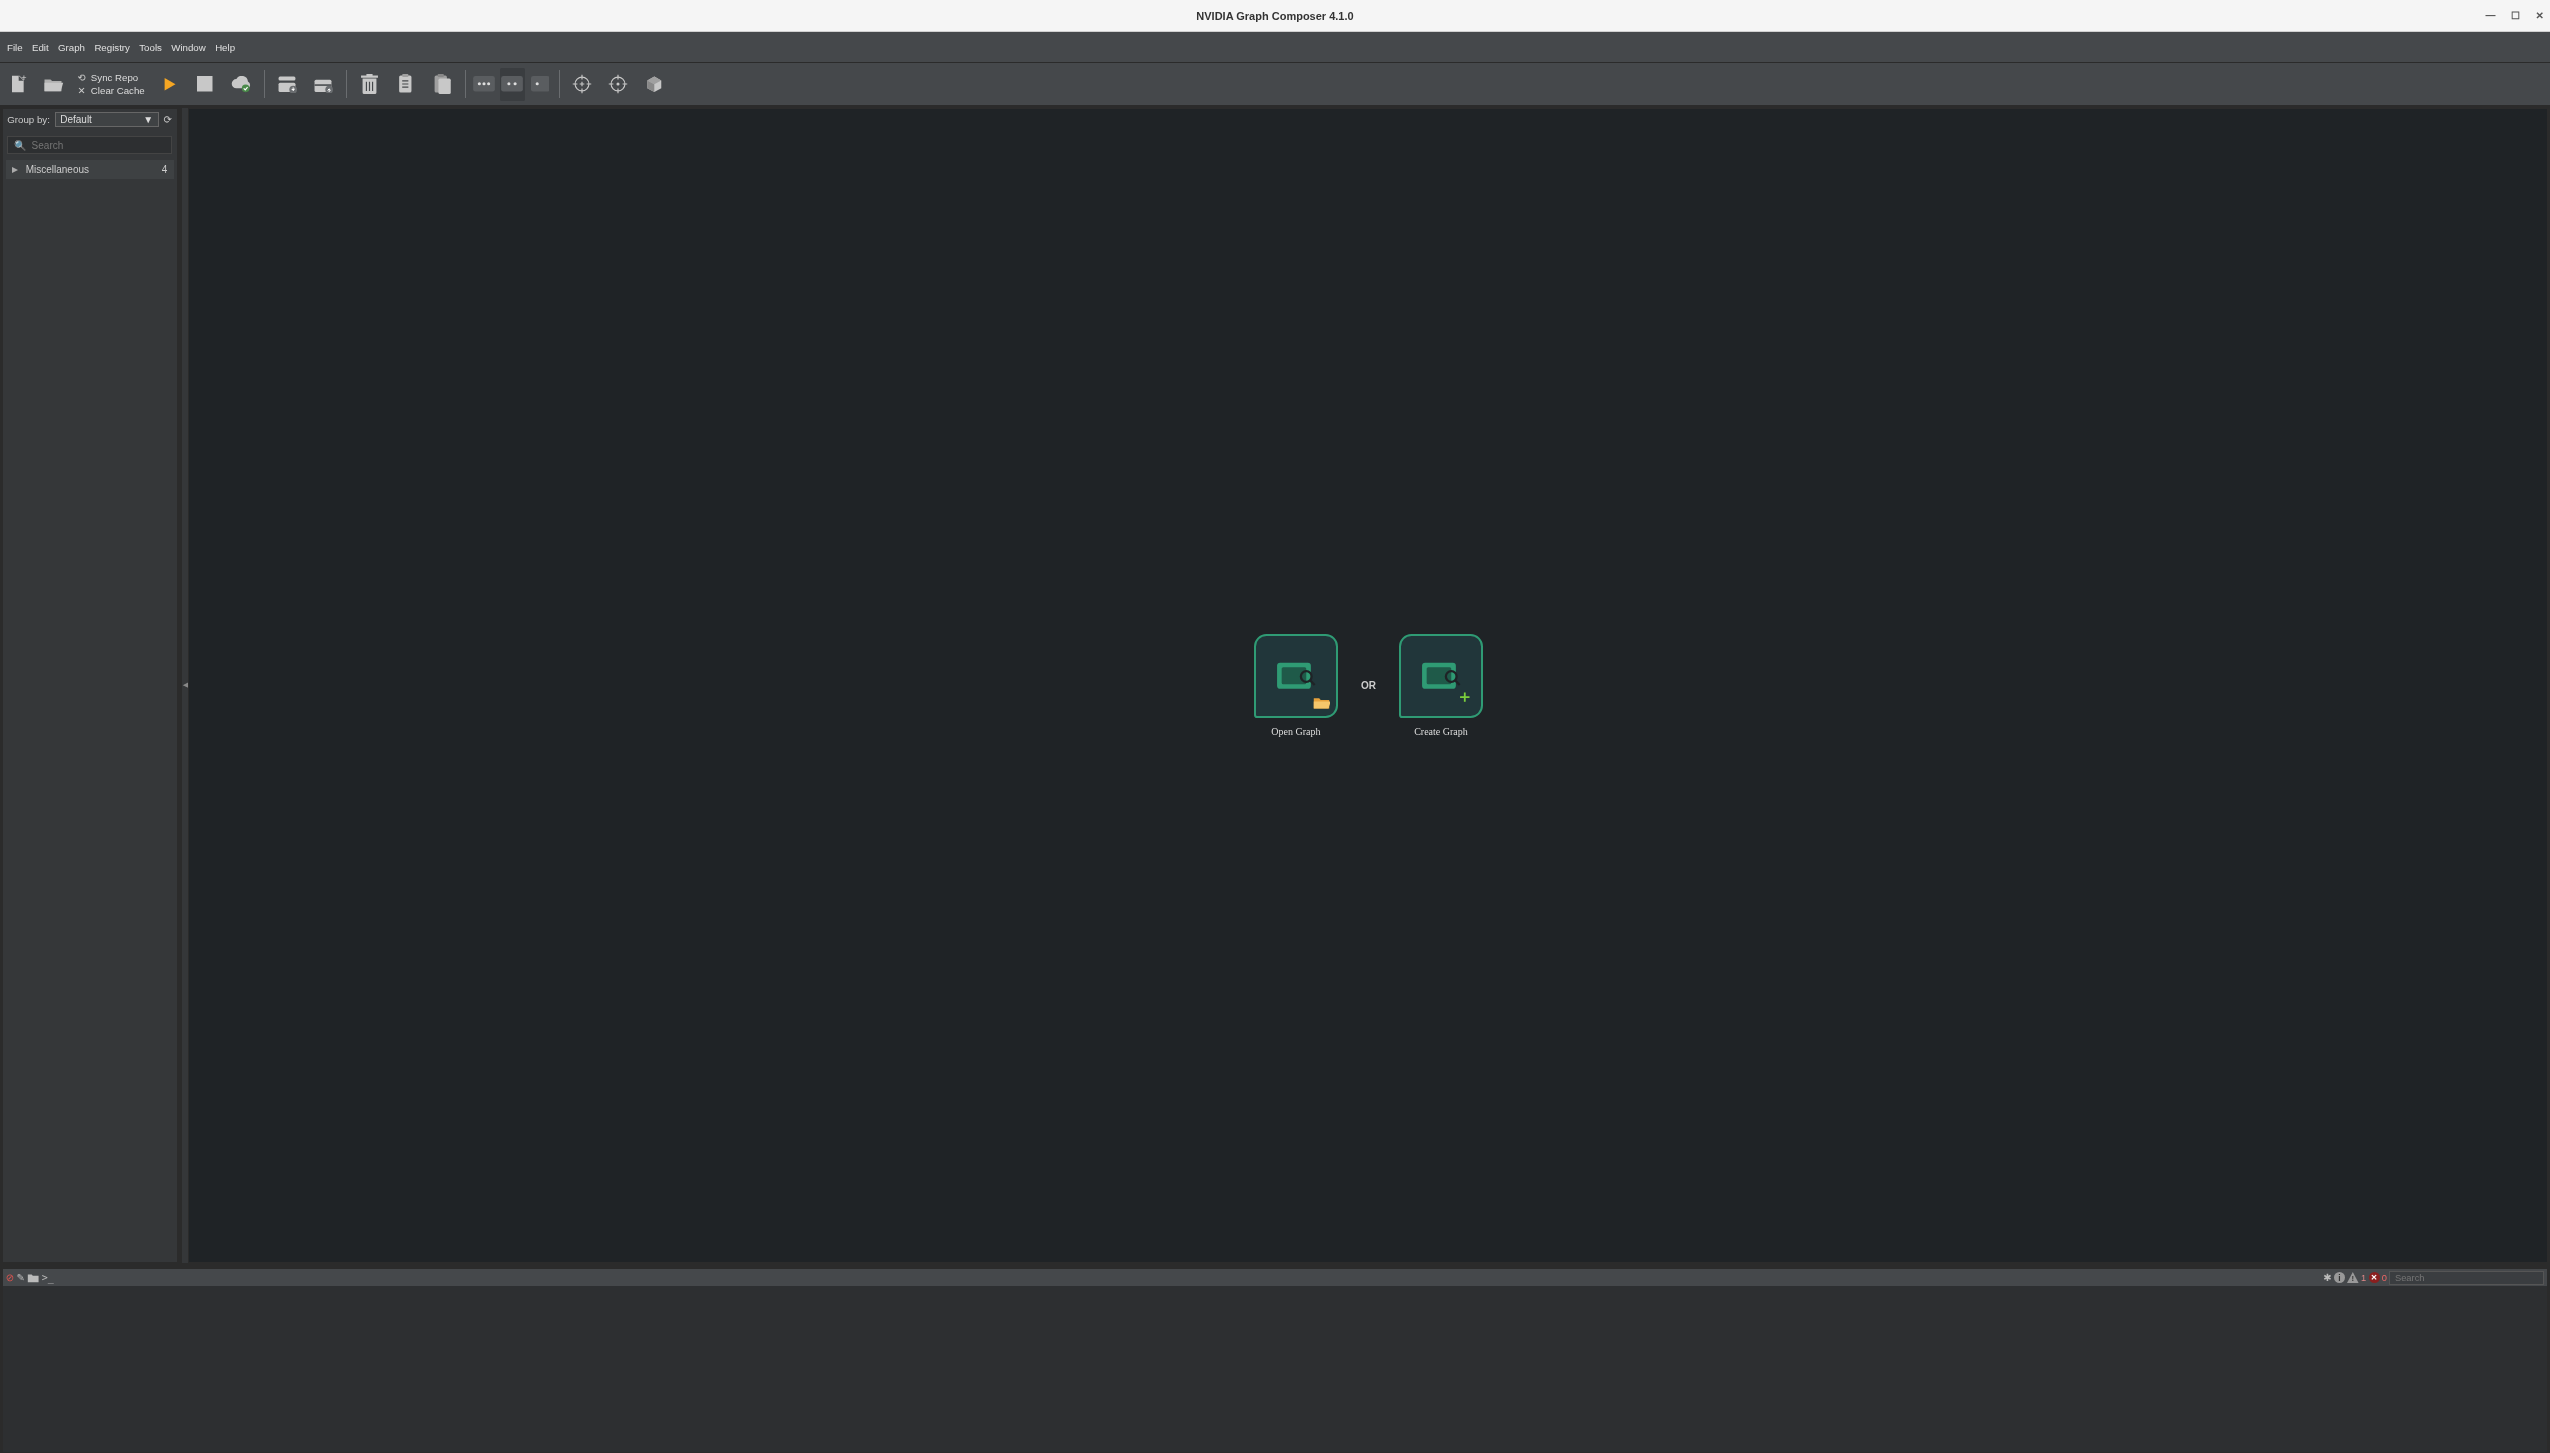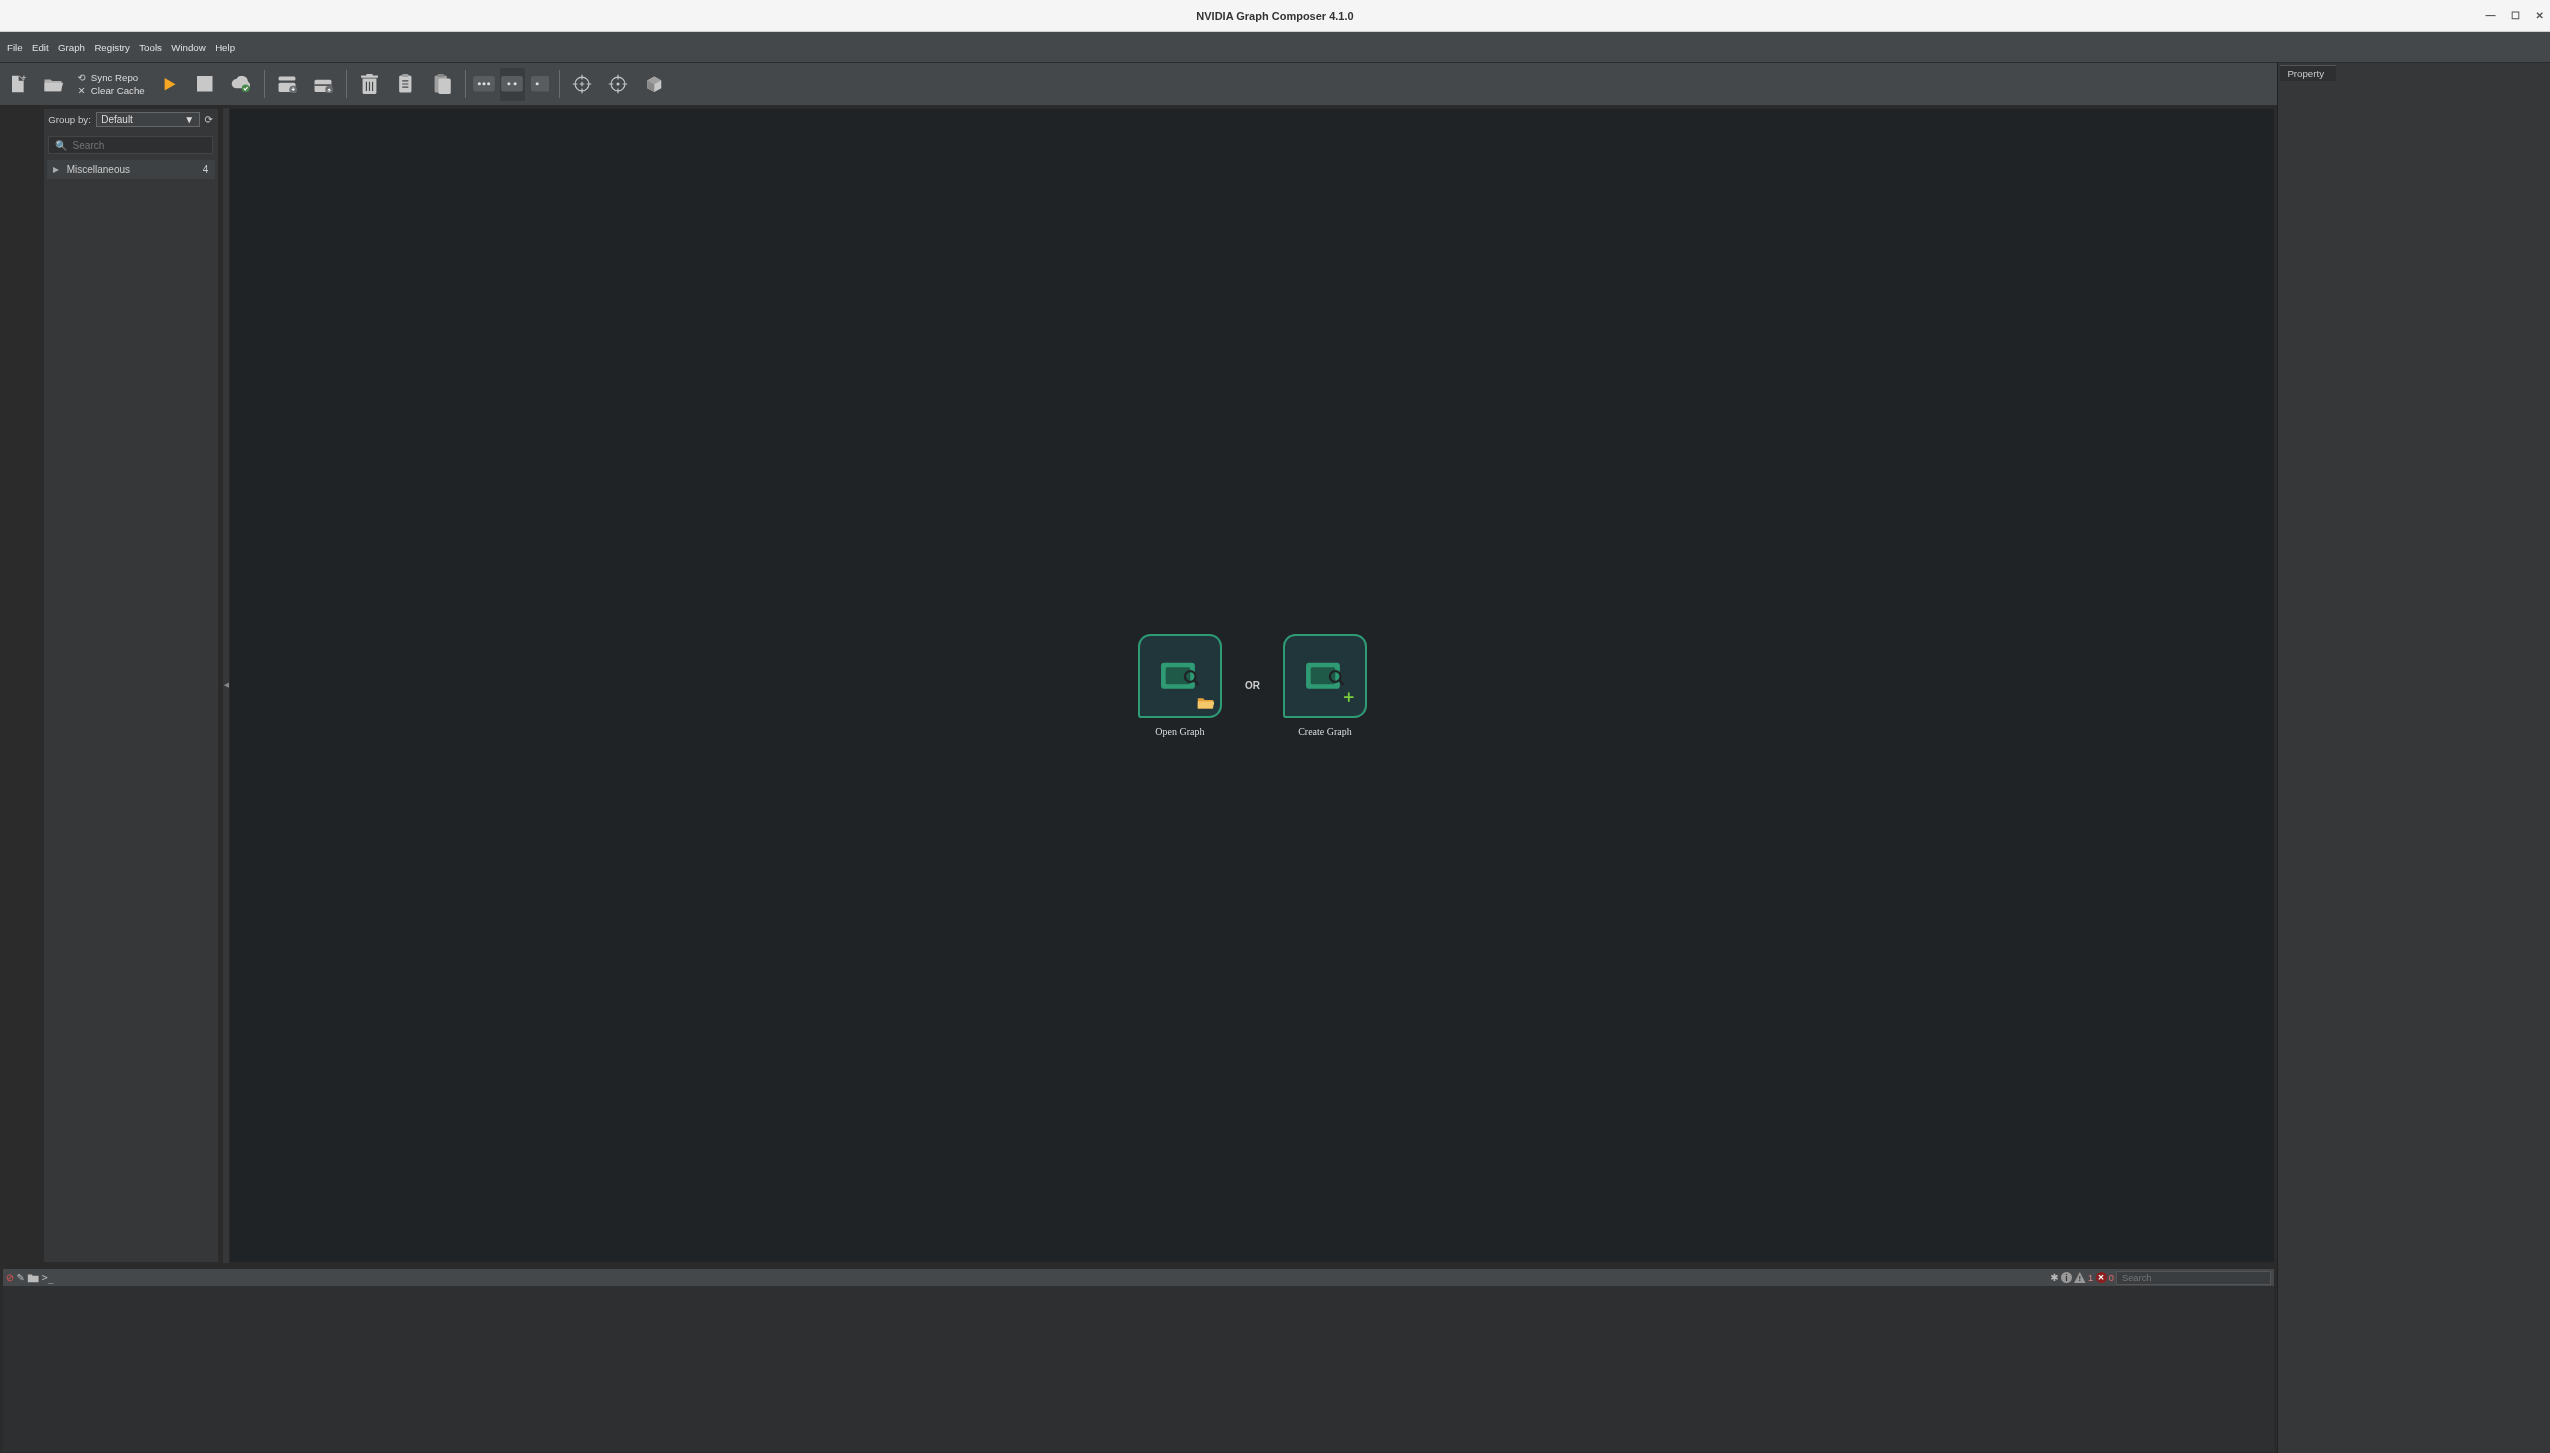--- a/index.html
+++ b/index.html
@@ -102,21 +102,20 @@
   display:flex;
   flex-direction:column;
   min-height:0;
   background:#2b2b2b;
   padding: 1.6px 1.6px 0 1.6px;
 }
 .upper {
   flex: 1;
   display:flex;
   min-height:0;
-  margin-left:41px;
 }
 
 
 .sidebar {
   width: 176px;
   background:#353739;
   display:flex; flex-direction:column;
   margin-right:4.7px;
   border:0.8px solid #2b2b2b;
 }
@@ -463,17 +462,14 @@
             <div class="console-search">
               <input placeholder="Search" style="">
             </div>
           </div>
         </div>
         <div class="console-body"></div>
       </div>
     </div>
   </div>
 
-  <div class="prop-panel">
-    <div class="prop-tab">Property</div>
-  </div>
 </div>
 
 
 </body></html>

